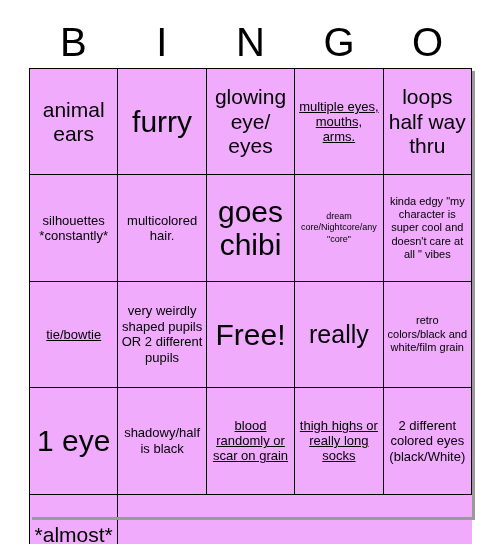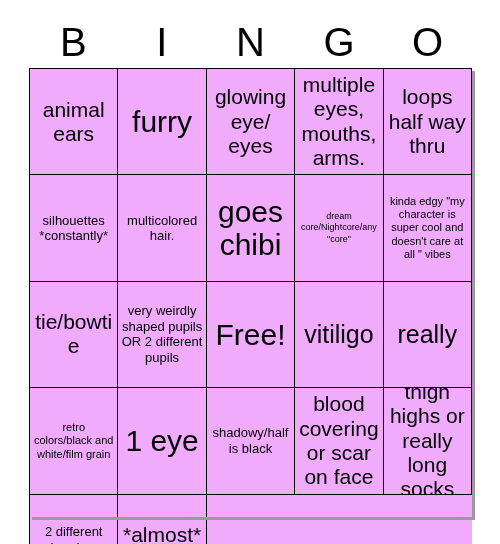--- a/index.html
+++ b/index.html
@@ -65,21 +65,21 @@
     word-wrap: break-word;
   }
   .cell .txt {
     display: block;
     width: 100%;
   }
   
   .fs-xxl { font-size: 30px; line-height: 1.1; }
   .fs-xl  { font-size: 25px; line-height: 1.12; }
   .fs-lg  { font-size: 21px; line-height: 1.15; }
-  .fs-md  { font-size: 21px; line-height: 1.16; }
+  .fs-md  { font-size: 13px; line-height: 1.16; text-decoration: underline; }
   .fs-sm  { font-size: 13px; line-height: 1.2; }
   .fs-xs  { font-size: 11px; line-height: 1.22; }
   .fs-xxs { font-size: 9px;  line-height: 1.25; }
 
   .shadow-edge {
     position: absolute;
     pointer-events: none;
   }
   .shadow-right {
     left: 472px;
@@ -143,36 +143,33 @@
       <div class="cell">
         <span class="txt fs-md">tie/bowtie</span>
       </div>
       <div class="cell">
         <span class="txt fs-sm">very weirdly shaped pupils OR 2 different pupils</span>
       </div>
       <div class="cell">
         <span class="txt fs-xxl">Free!</span>
       </div>
       <div class="cell">
-        <span class="txt fs-xl">vitiligo</span>
-      </div>
-      <div class="cell">
         <span class="txt fs-xl">really</span>
       </div>
       <div class="cell">
         <span class="txt fs-xs">retro colors/black and white/film grain</span>
       </div>
       <div class="cell">
         <span class="txt fs-xxl">1 eye</span>
       </div>
       <div class="cell">
         <span class="txt fs-sm">shadowy/half is black</span>
       </div>
       <div class="cell">
-        <span class="txt fs-md">blood covering or scar on face</span>
+        <span class="txt fs-md">blood randomly or scar on grain</span>
       </div>
       <div class="cell">
         <span class="txt fs-md">thigh highs or really long socks</span>
       </div>
       <div class="cell">
         <span class="txt fs-sm">2 different colored eyes (black/White)</span>
       </div>
       <div class="cell">
         <span class="txt fs-lg">*almost* lewd</span>
       </div>

